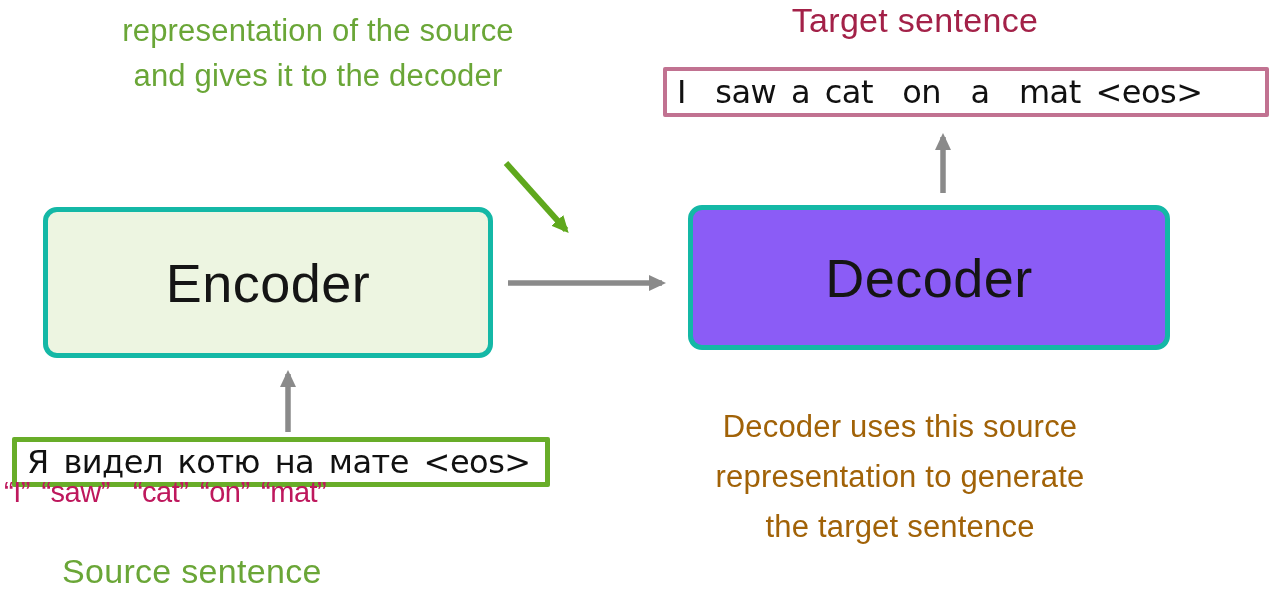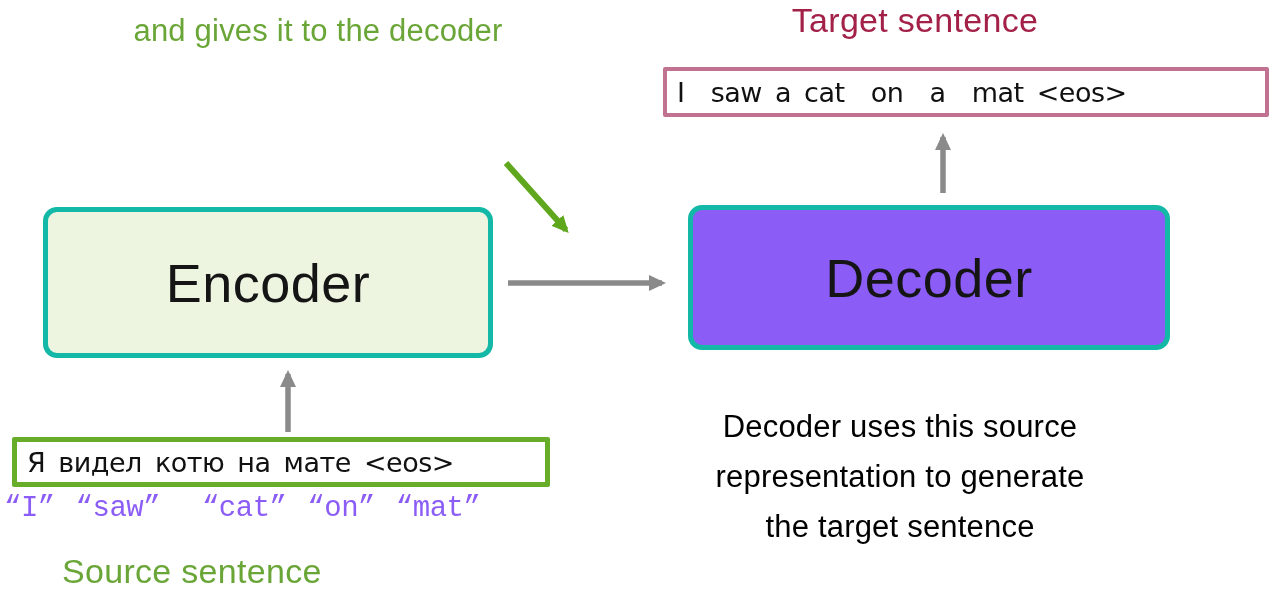--- a/index.html
+++ b/index.html
@@ -19,21 +19,21 @@
 
   
   .note {
     text-align: center;
     font-size: 31px;
     line-height: 45px;
     font-weight: 400;
     letter-spacing: 0.2px;
   }
   .note-green { color: #6aa637; left: 8px; top: 8px; width: 620px; }
-  .note-crimson { color: #000000; left: 645px; top: 402px; width: 510px; line-height: 50px; }
+  .note-crimson { color: #a16207; left: 645px; top: 402px; width: 510px; line-height: 50px; }
 
   
   .section-title {
     font-size: 34px;
     font-weight: 400;
     letter-spacing: 0.3px;
     white-space: nowrap;
   }
   .title-target { color: #a32148; left: 650px; top: 1px; width: 530px; text-align: center; }
   .title-source { color: #6aa637; left: 62px; top: 552px; }
@@ -59,44 +59,45 @@
     box-sizing: border-box;
     background: #ffffff;
     display: flex;
     align-items: center;
     border-radius: 2px;
   }
   .box-target { left: 663px; top: 67px; width: 606px; height: 50px; border: 4px solid #c17291; padding-left: 10px; }
   .box-source { left: 12px; top: 437px; width: 538px; height: 50px; border: 5px solid #68ad29; padding-left: 10px; }
   .comic {
     font-family: "DejaVu Sans", sans-serif;
-    font-size: 27px;
+    font-size: 32px;
     color: #111111;
     white-space: pre;
     word-spacing: 5px;
     letter-spacing: -0.5px;
   }
   .gloss {
-    left: 4px; top: 492px;
-    font-family: Liberation Mono, monospace;
+    left: 4px; top: 476px;
+    font-family: Liberation Sans, sans-serif;
     font-size: 29px;
-    color: #8b5cf6;
+    color: #be185d;
     white-space: pre;
     word-spacing: 4px;
     letter-spacing: -0.5px;
   }
 
   .arrows-layer { left: 0; top: 0; pointer-events: none; }
 </style>
 </head>
 <body>
 
 <div class="canvas">
 
   <div class="abs note note-green">
+    <div>representation of the source</div>
     <div>and gives it to the decoder</div>
   </div>
 
   <div class="abs section-title title-target">Target sentence</div>
 
   <div class="abs sentence-box box-target">
     <span class="comic">I  saw a cat  on  a  mat &lt;eos&gt;</span>
   </div>
 
   <div class="abs block block-encoder">

